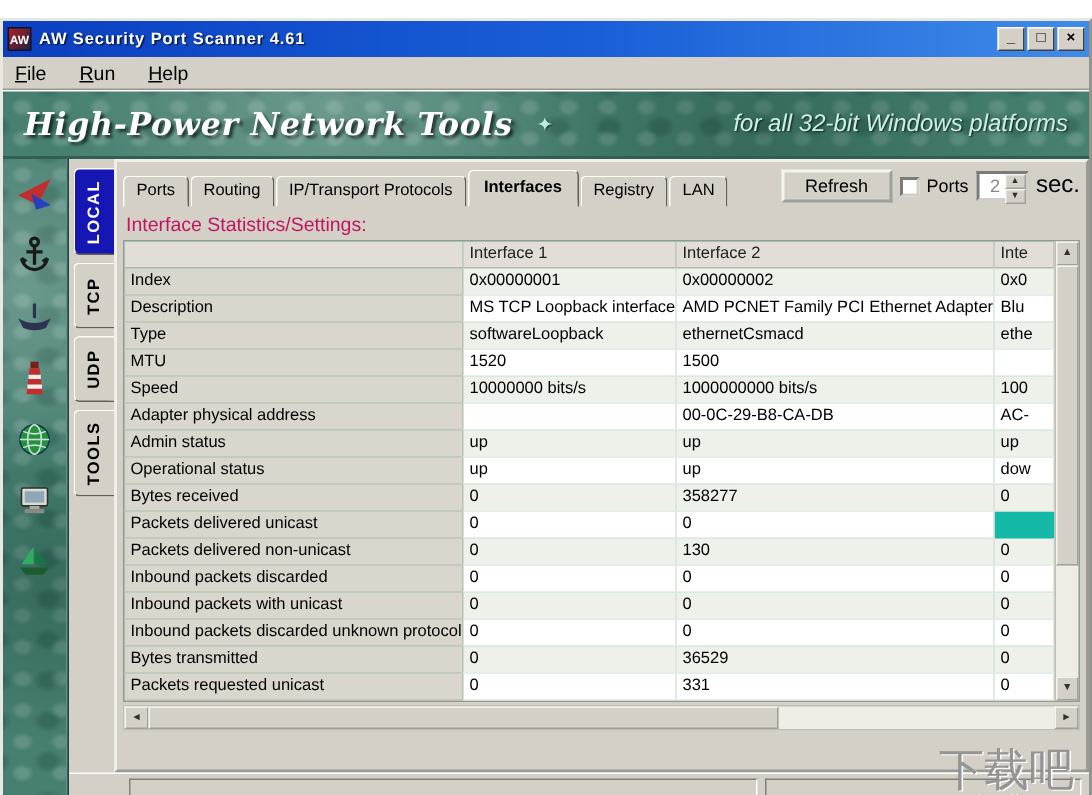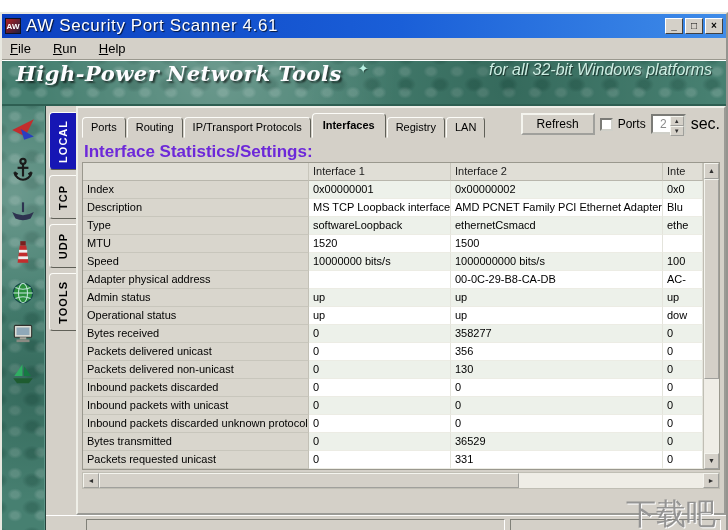--- a/index.html
+++ b/index.html
@@ -8,21 +8,21 @@
 
   .window { width:728px; height:530px; display:flex; flex-direction:column;
             border:2px outset #e8e8e0; background:#d4d0c8; position:relative;margin-top:12px; }
 
   
   .titlebar { flex:0 0 24px; background:linear-gradient(90deg,#0b3fc0 0%,#1a5fd8 55%,#3f8ce8 100%);
               display:flex; align-items:center; padding:0 3px; gap:5px; }
   .app-icon { width:16px; height:16px; flex:0 0 16px; background:linear-gradient(135deg,#b02020,#202040);
               color:#fff; font-size:8px; font-weight:bold; display:flex; align-items:center;
               justify-content:center; border:1px solid #101020; }
-  .title { color:#fff; font-weight:normal; font-size:17px; letter-spacing:.6px;
+  .title { color:#fff; font-weight:bold; font-size:11px; letter-spacing:.6px;
            text-shadow:1px 1px 1px rgba(0,0,0,.75); white-space:nowrap; }
   .win-buttons { margin-left:auto; display:flex; gap:2px; }
   .win-btn { width:18px; height:16px; background:#d4d0c8; border:1px solid;
              border-color:#fff #404040 #404040 #fff; font-size:10px; line-height:12px;
              text-align:center; font-weight:bold; font-family:"Liberation Sans",sans-serif; }
 
   
   .menubar { flex:0 0 22px; background:#d4d0c8; display:flex; align-items:center;
              padding:0 8px; gap:22px; border-bottom:1px solid #9a988e; }
   .menu-item { display:inline-block; font-size:13px; cursor:default; }
@@ -32,21 +32,21 @@
   .stone { background-color:#478071;
     background-image:
       radial-gradient(circle at 30% 20%, rgba(255,255,255,.20) 0, transparent 35%),
       radial-gradient(circle at 70% 65%, rgba(0,40,30,.25) 0, transparent 40%),
       radial-gradient(rgba(255,255,255,.15) 20%, transparent 42%),
       radial-gradient(rgba(5,45,35,.22) 20%, transparent 42%);
     background-size:100% 100%,100% 100%,26px 21px,34px 27px;
     background-position:0 0,0 0,0 0,13px 10px; }
 
   
-  .banner { flex:0 0 46px; display:flex; padding:0 14px;
+  .banner { flex:0 0 46px; display:flex; align-items:center; padding:0 14px;
             border-bottom:2px solid #2e5f52; border-top:1px solid #fff; }
   .banner-title { font-family:"DejaVu Serif",serif; font-style:italic; font-weight:bold;
                   font-size:21px; color:#fdfdff; letter-spacing:.5px;
                   text-shadow:2px 2px 2px rgba(0,0,0,.6); white-space:nowrap; }
   .sparkle { color:#b8efe2; font-size:13px; margin:0 8px 0 16px;
              text-shadow:1px 1px 1px rgba(0,0,0,.45); }
   .banner-subtitle { margin-left:auto; font-style:italic; font-size:16px; color:#cdeee3;
                      text-shadow:1px 1px 1px rgba(0,0,0,.55); white-space:nowrap; }
 
   
@@ -89,21 +89,21 @@
   .checkbox { width:13px; height:13px; background:#fff; border:2px inset #cfcfc8; }
   .cb-label { font-size:12px; }
   .spinner { display:flex; height:20px; border:2px inset #cfcfc8; background:#fff; }
   .spin-value { width:17px; color:#8a8a8a; font-size:12px; text-align:right; padding:1px 3px 0 0; }
   .spin-btns { width:14px; display:flex; flex-direction:column; }
   .spin-btn { flex:1; font-size:6px; line-height:8px; text-align:center; color:#303030;
               background:#d4d0c8; border:1px outset #f4f4ee; }
   .sec-label { font-size:16px; }
 
   
-  .section-title { flex:0 0 22px; color:#6d28d9; font-weight:bold; font-size:17px;
+  .section-title { flex:0 0 22px; color:#be185d; font-weight:normal; font-size:13px;
                    padding:4px 2px 0 2px; }
 
   
   .table-area { flex:0 0 306px; display:flex; border:1px solid #9a988e; background:#14b8a6; }
   .grid { flex:1; min-width:0; }
   .grid-row { display:grid; grid-template-columns:226px 142px 212px 1fr; height:18px; }
   .cell { font-size:11px; padding:2px 4px 0 4px; white-space:nowrap; overflow:hidden; }
   .hcell { background:#e0ded6; border-right:1px solid #c8c6bc; border-bottom:1px solid #b8b6ac;
            color:#202020; }
   .c0 { background:#d9d6cd; border-right:1px solid #c2c0b6; border-bottom:1px solid #c8c6bc; }
@@ -319,21 +319,20 @@
   <div class="grid-row trow alt">
     <div class="cell c0">Bytes received</div>
     <div class="cell c1">0</div>
     <div class="cell c2">358277</div>
     <div class="cell c3">0</div>
   </div>
 
   <div class="grid-row trow">
     <div class="cell c0">Packets delivered unicast</div>
     <div class="cell c1">0</div>
-    <div class="cell c2">356</div>
     <div class="cell c3">0</div>
   </div>
 
   <div class="grid-row trow alt">
     <div class="cell c0">Packets delivered non-unicast</div>
     <div class="cell c1">0</div>
     <div class="cell c2">130</div>
     <div class="cell c3">0</div>
   </div>
 

